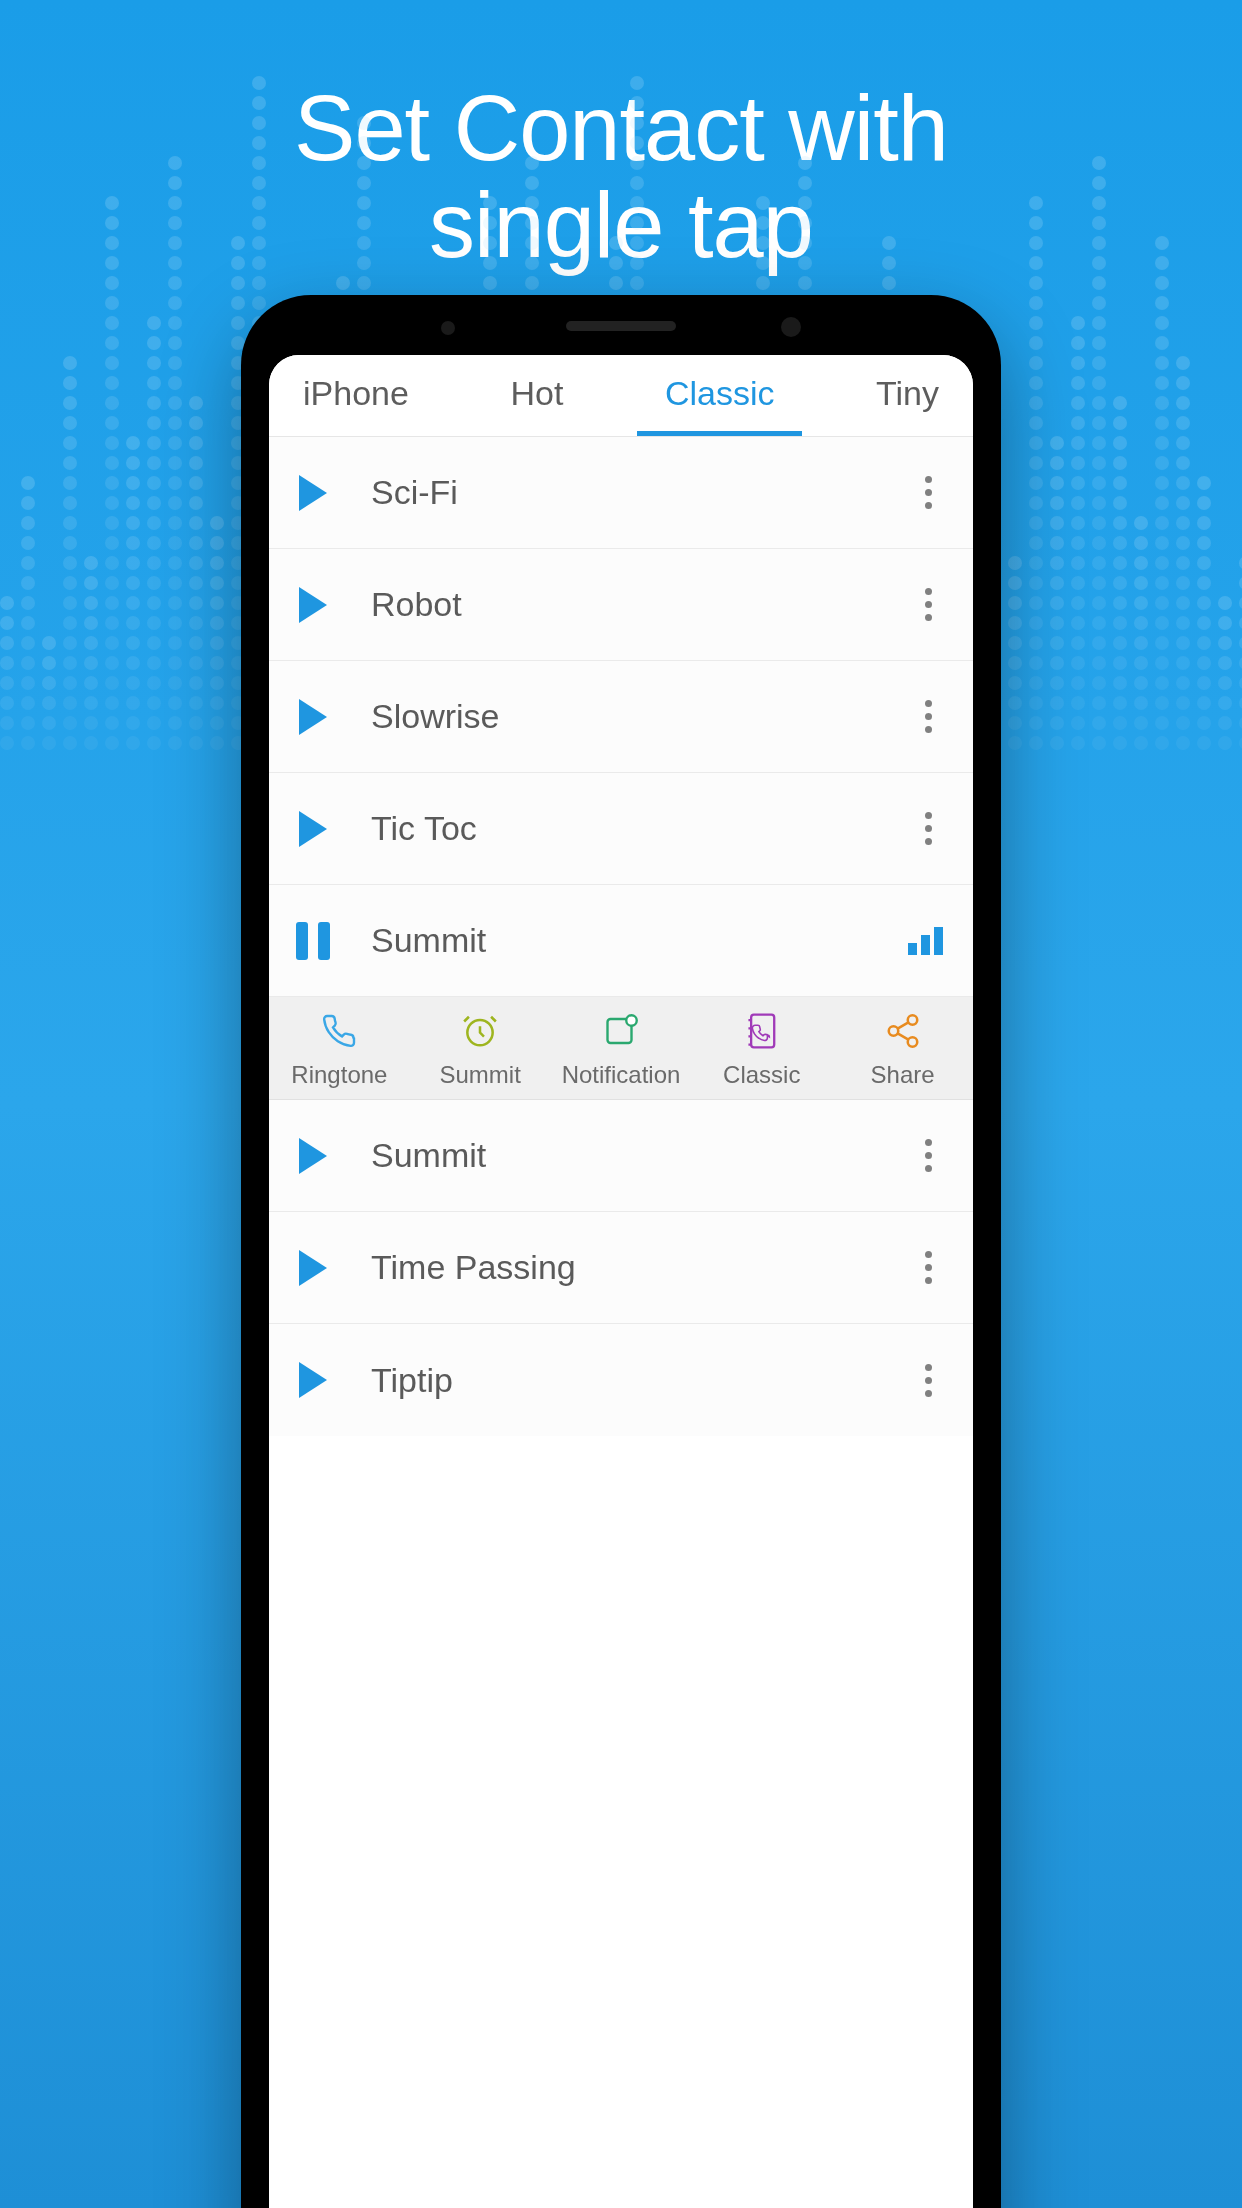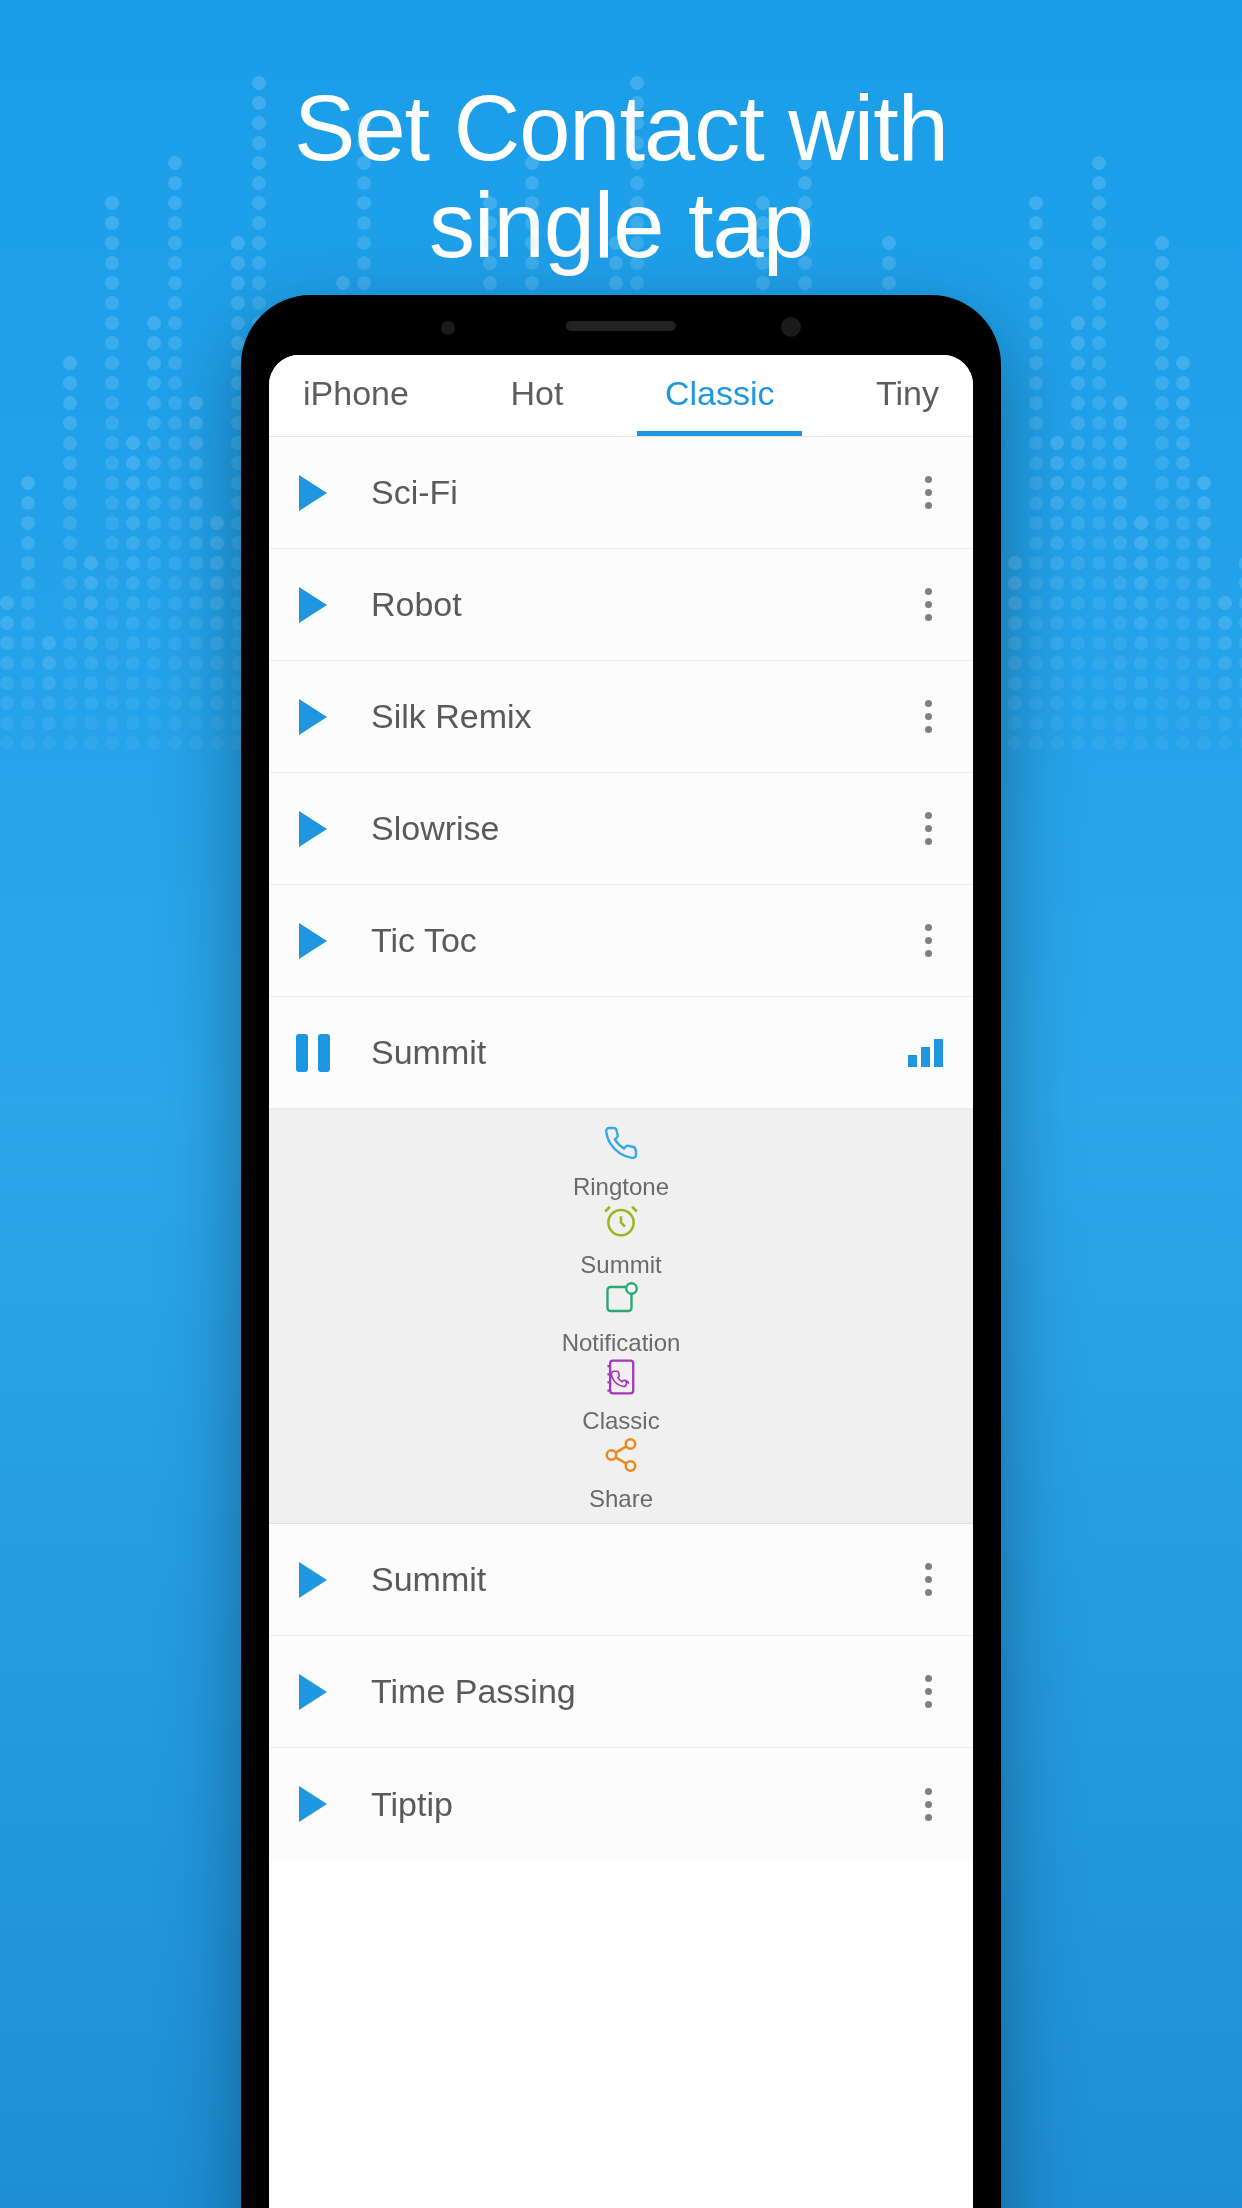--- a/index.html
+++ b/index.html
@@ -122,21 +122,20 @@
 .dot { width: 7px; height: 7px; border-radius:50%; background:#808080; }
 .level-icon { display:flex; align-items:flex-end; gap:4px; margin-left:auto; }
 .level-bar1{ width:9px; height:12px; background:#1f96e0;}
 .level-bar2{ width:9px; height:20px; background:#1f96e0;}
 .level-bar3{ width:9px; height:28px; background:#1f96e0;}
 .actions-panel {
   display:flex;
   background:#f0f0f0;
   padding: 14px 0 10px 0;
   border-bottom:1px solid #e1e1e1;
-  flex-direction:column;
 }
 .action-item {
   flex:1;
   display:flex;
   flex-direction:column;
   align-items:center;
   gap:10px;
   cursor:pointer;
 }
 .action-icon {
@@ -1391,31 +1390,20 @@
             <div class="play-triangle"></div>
           </div>
         <div class="track-name">Robot</div>
         <div class="more-dots">
             <div class="dot"></div>
             <div class="dot"></div>
             <div class="dot"></div>
           </div>
       </div>
 
-      <div class="row">
-        <div class="play-btn">
-            <div class="play-triangle"></div>
-          </div>
-        <div class="track-name">Silk Remix</div>
-        <div class="more-dots">
-            <div class="dot"></div>
-            <div class="dot"></div>
-            <div class="dot"></div>
-          </div>
-      </div>
 
       <div class="row">
         <div class="play-btn">
             <div class="play-triangle"></div>
           </div>
         <div class="track-name">Slowrise</div>
         <div class="more-dots">
             <div class="dot"></div>
             <div class="dot"></div>
             <div class="dot"></div>

